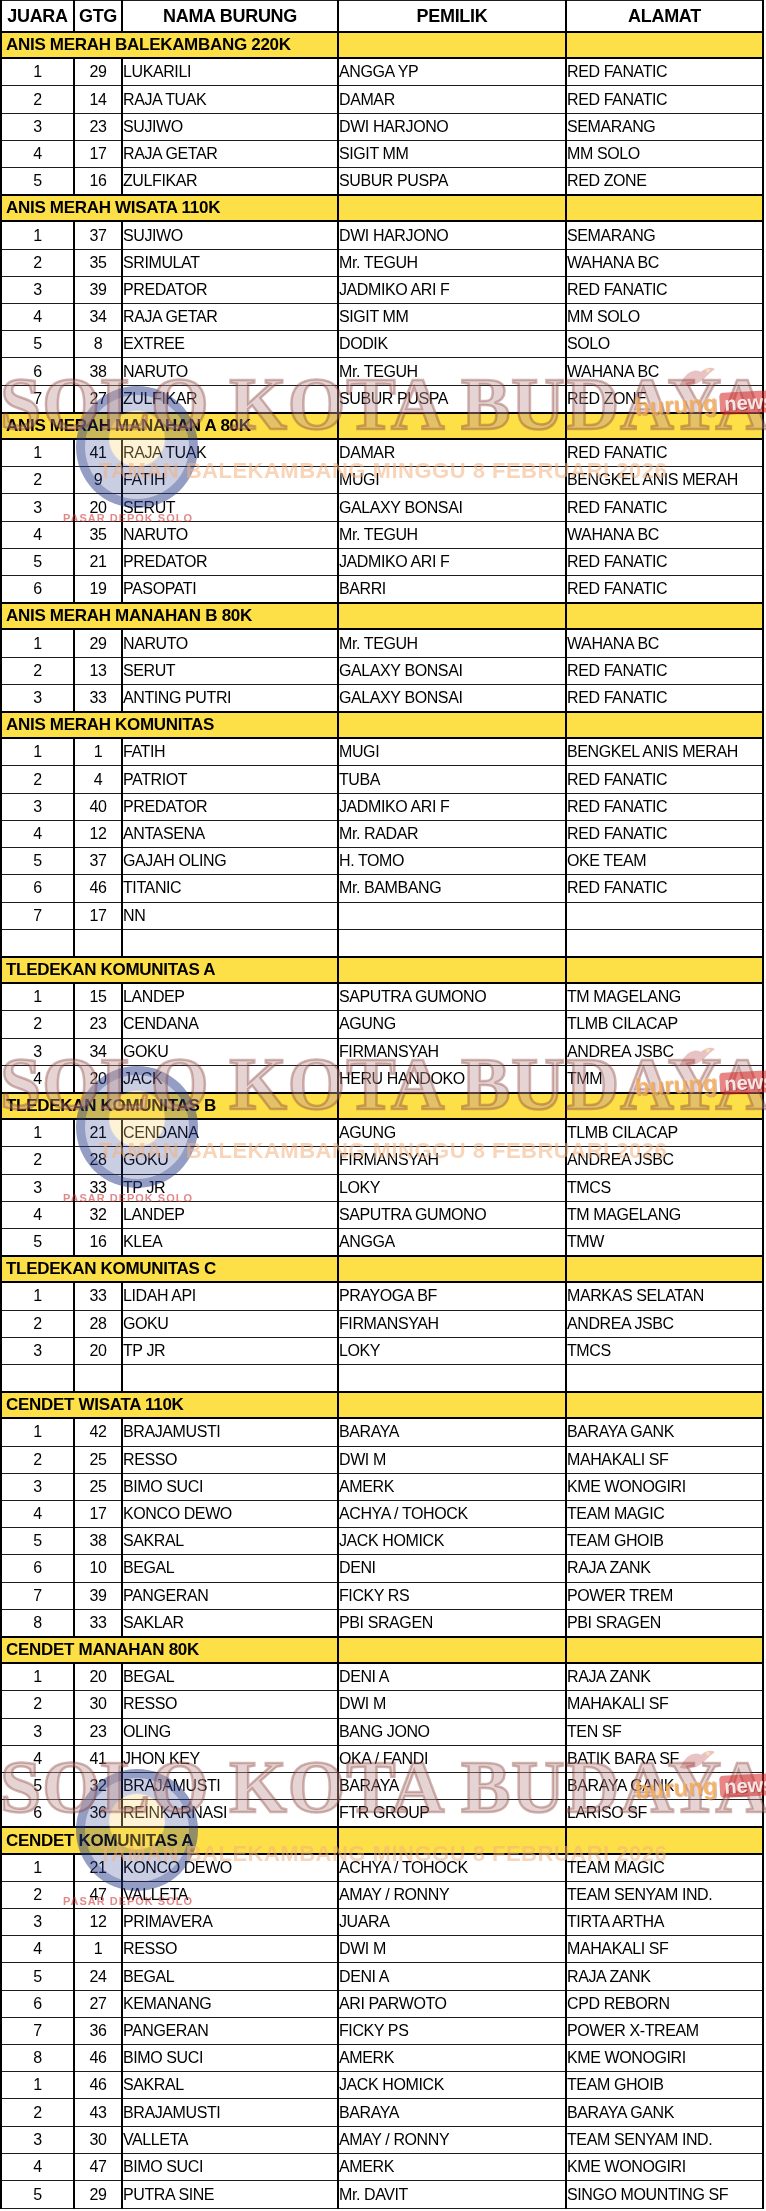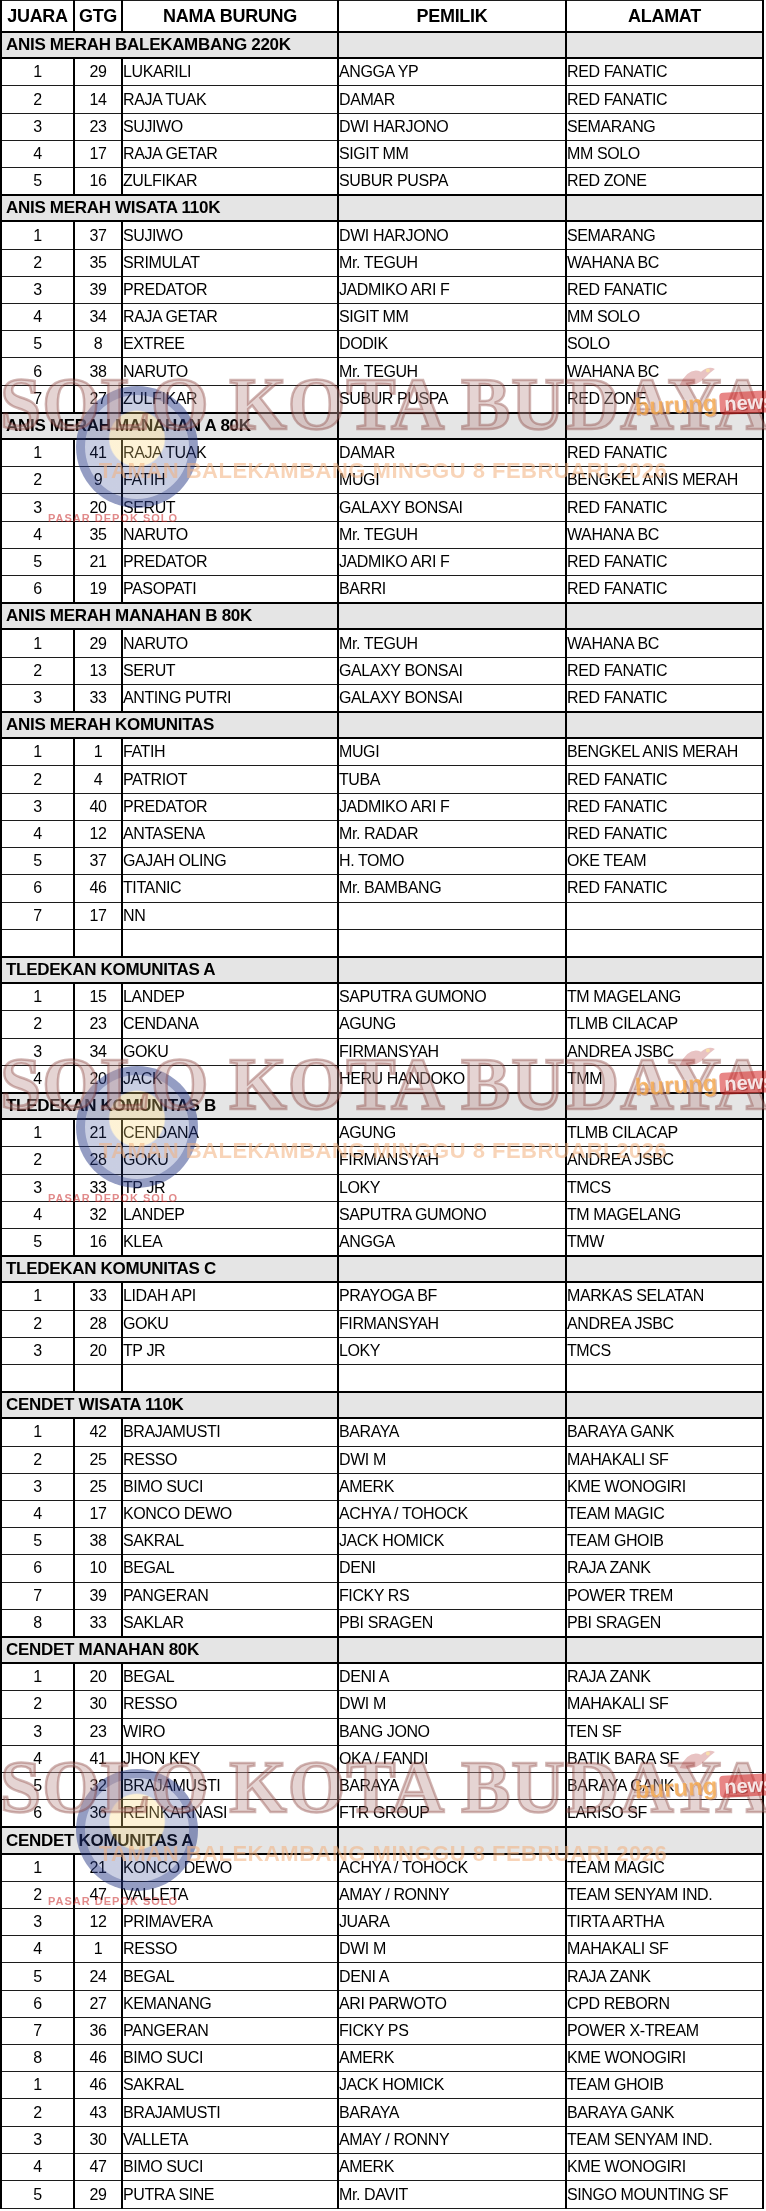--- a/index.html
+++ b/index.html
@@ -19,21 +19,21 @@
     border-top:1px solid #1c1c1c; border-bottom:1px solid #1c1c1c;
     padding:0;
   }
   thead th {
     height:30px; font-size:18px; font-weight:bold; color:#000;
     text-align:center; vertical-align:middle;
     border:2px solid #000; background:#fff;
     letter-spacing:-0.3px;
   }
   tr.section td {
-    height:24px; background:#e5e5e5;
+    height:24px; background:#fde047;
     border-top:2px solid #000; border-bottom:2px solid #000;
     font-size:17px; font-weight:bold; color:#000;
     vertical-align:middle; letter-spacing:-0.3px;
   }
   tr.section td.title { padding-left:4px; }
   tr.datarow td {
     height:26px; font-size:16px; color:#000;
     vertical-align:middle; letter-spacing:-0.4px;
   }
   td.c-num { text-align:center; }
@@ -57,21 +57,21 @@
     color:rgba(242,176,125,0.55); letter-spacing:0.5px;
   }
   .wm-badge {
     position:absolute; left:76px; top:24px; width:104px; height:104px;
     border-radius:50%;
     border:9px solid rgba(36,54,130,0.32);
     background:radial-gradient(circle at 50% 42%, rgba(250,214,120,0.30) 0 34%, rgba(40,60,140,0.25) 36% 100%);
   }
   .wm-badge-caption {
     position:absolute; left:48px; top:150px; width:160px;
-    font-size:11px; font-weight:bold; text-align:left;
+    font-size:11px; font-weight:bold; text-align:center;
     color:rgba(200,40,40,0.55); letter-spacing:1px;
   }
   .wm-news {
     position:absolute; right:4px; top:2px; width:128px; text-align:center;
     transform:rotate(-3deg);
   }
   .wm-news .bird {
     display:block; margin:0 auto; opacity:0.45;
   }
   .wm-news .w1 {
@@ -520,21 +520,21 @@
         <tr class="datarow">
           <td class="c-num">2</td>
           <td class="c-num">30</td>
           <td class="c-txt">RESSO</td>
           <td class="c-txt">DWI M</td>
           <td class="c-txt">MAHAKALI SF</td>
         </tr>
         <tr class="datarow">
           <td class="c-num">3</td>
           <td class="c-num">23</td>
-          <td class="c-txt">WIRO</td>
+          <td class="c-txt">OLING</td>
           <td class="c-txt">BANG JONO</td>
           <td class="c-txt">TEN SF</td>
         </tr>
         <tr class="datarow">
           <td class="c-num">4</td>
           <td class="c-num">41</td>
           <td class="c-txt">JHON KEY</td>
           <td class="c-txt">OKA / FANDI</td>
           <td class="c-txt">BATIK BARA SF</td>
         </tr>

